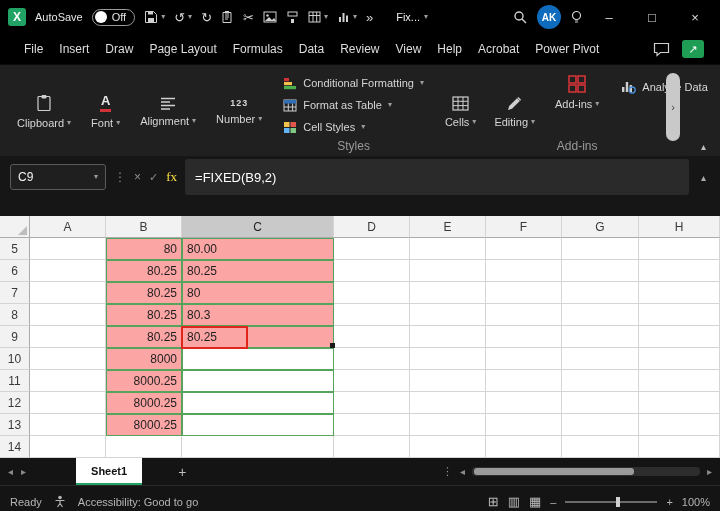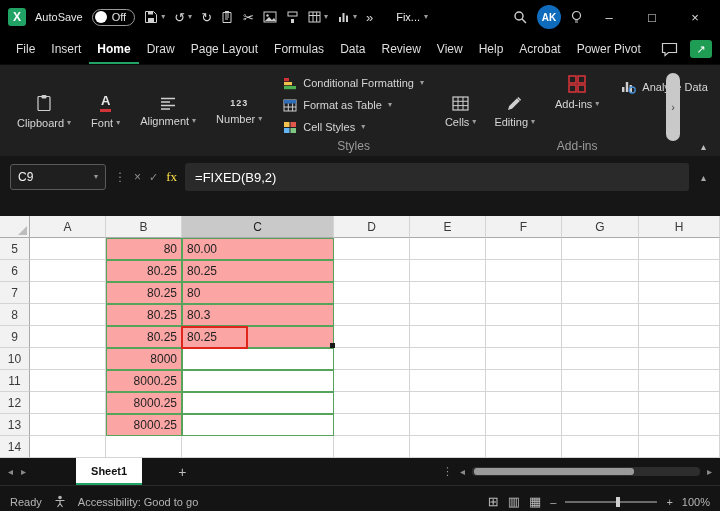--- a/index.html
+++ b/index.html
@@ -14,21 +14,21 @@
   .glyph { color:#d6d6d6; font-size:13px; line-height:1; }
   .dd { color:#9a9a9a; font-size:8px; line-height:1; }
   .ticon { display:inline-flex; align-items:center; }
   .tgroup { display:flex; align-items:center; gap:3px; }
   .fname { display:flex; align-items:center; gap:4px; margin-left:14px; color:#eee; }
   .tb-spacer { flex:1; }
   .avatar { width:24px; height:24px; border-radius:50%; background:#0f6cbd; color:#fff; font-size:10px; font-weight:bold; display:flex; align-items:center; justify-content:center; }
   .winbtn { width:34px; text-align:center; color:#ddd; font-size:13px; }
 
   
-  .menubar { height:30px; background:#000; display:flex; align-items:center; padding:0 8px; flex:0 0 auto;text-align:center; }
+  .menubar { height:30px; background:#000; display:flex; align-items:center; padding:0 16px; flex:0 0 auto; }
   .menu-item { color:#dedede; font-size:12px; padding:0 8px; height:30px; display:flex; align-items:center; }
   .menu-item.active { color:#fff; font-weight:bold; box-shadow:inset 0 -2px 0 #21a366; }
   .menu-right { margin-left:auto; display:flex; align-items:center; gap:12px; }
   .share { width:22px; height:18px; background:#1f9d55; border-radius:3px; color:#fff; font-size:11px; display:flex; align-items:center; justify-content:center; }
 
   
   .ribbon { height:92px; background:#202020; border-top:1px solid #0c0c0c; display:flex; align-items:stretch; padding:2px 90px 0 8px; position:relative; flex:0 0 auto; }
   .rsep { width:1px; background:#3b3b3b; margin:8px 1px; }
   .rwrap { display:flex; flex-direction:column; justify-content:center; align-items:center; padding:0 9px; gap:5px; }
   .rwrap.caps { justify-content:space-between; padding-top:8px; padding-bottom:3px; }
@@ -43,21 +43,21 @@
   .num123 { color:#d6d6d6; font-weight:bold; font-size:9px; letter-spacing:1px; }
   .ribbon-scroll { position:absolute; right:40px; top:8px; width:14px; height:68px; background:#c9c9c9; border-radius:7px; display:flex; align-items:center; justify-content:center; color:#444; font-size:11px; }
   .ribbon-collapse { position:absolute; right:14px; bottom:4px; color:#bdbdbd; font-size:10px; }
 
   
   .formulabar { height:42px; background:#161616; display:flex; align-items:center; padding:0 10px; gap:8px; flex:0 0 auto; }
   .namebox { width:96px; height:26px; background:#1f1f1f; border:1px solid #5a5a5a; border-radius:3px; color:#f2f2f2; font-size:12px; display:flex; align-items:center; justify-content:space-between; padding:0 7px; }
   .fbtn { color:#8f8f8f; font-size:12px; }
   .fbtn.ok { font-size:11px; }
   .fx { font-family:"Liberation Serif", serif; color:#fde047; font-size:13px; }
-  .formula-input { flex:1; height:28px; background:#2a2a2a; border-radius:3px; color:#fff; font-size:13px; display:flex; align-items:center; padding:0 10px; }
+  .formula-input { flex:1; height:36px; background:#2a2a2a; border-radius:3px; color:#fff; font-size:13px; display:flex; align-items:center; padding:0 10px; }
   .fexpand { color:#a8a8a8; font-size:10px; padding:0 4px; }
   .gap-strip { height:18px; background:#161616; flex:0 0 auto; }
 
   
   .grid { position:relative; width:720px; background:#fff; display:grid; grid-template-columns:30px 76px 76px 152px 76px 76px 76px 77px 81px; grid-auto-rows:22px; font-size:12px; color:#1f1f1f; flex:0 0 auto; }
   .gc { border-right:1px solid #d4d4d4; border-bottom:1px solid #d4d4d4; display:flex; align-items:center; padding:0 4px; overflow:hidden; white-space:nowrap; }
   .corner { background:#f2f2f2; border-right:1px solid #ababab; border-bottom:1px solid #ababab; position:relative; }
   .corner:after { content:""; position:absolute; right:2px; bottom:2px; border-left:9px solid transparent; border-bottom:9px solid #bdbdbd; }
   .colhead { background:#f2f2f2; justify-content:center; color:#3a3a3a; border-bottom:1px solid #ababab; }
   .colhead.sel { background:#c9c9c9; color:#222; }
@@ -172,21 +172,20 @@
       </span>
     <span class="winbtn">–</span>
     <span class="winbtn">□</span>
     <span class="winbtn">×</span>
   </div>
 
   <div class="menubar">
     <div style="display:flex;">
         <div class="menu-item">File</div>
         <div class="menu-item">Insert</div>
-        <div class="menu-item active">Home</div>
         <div class="menu-item">Draw</div>
         <div class="menu-item">Page Layout</div>
         <div class="menu-item">Formulas</div>
         <div class="menu-item">Data</div>
         <div class="menu-item">Review</div>
         <div class="menu-item">View</div>
         <div class="menu-item">Help</div>
         <div class="menu-item">Acrobat</div>
         <div class="menu-item">Power Pivot</div>
       </div>

